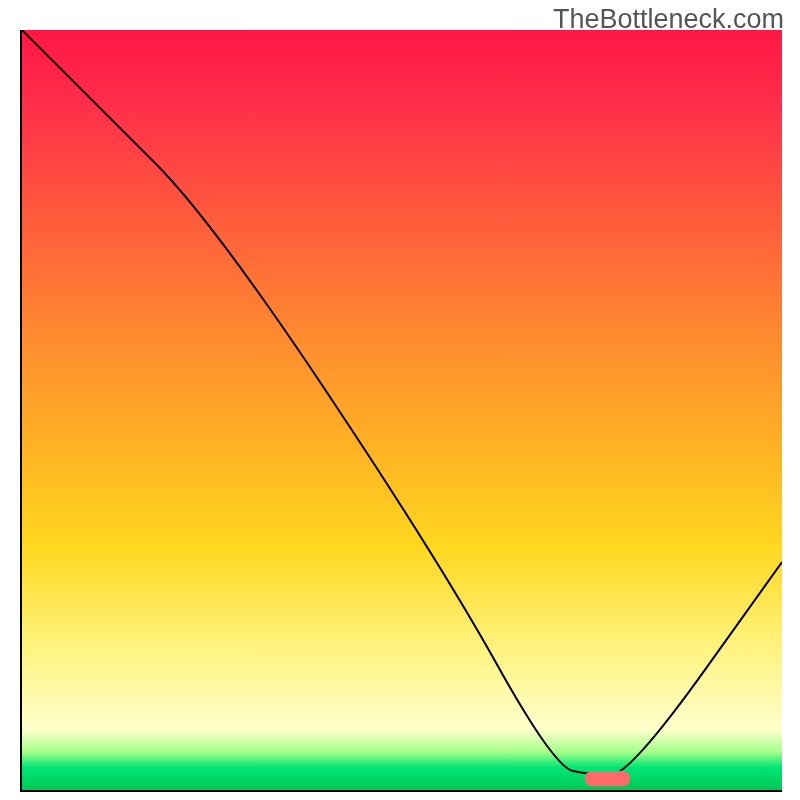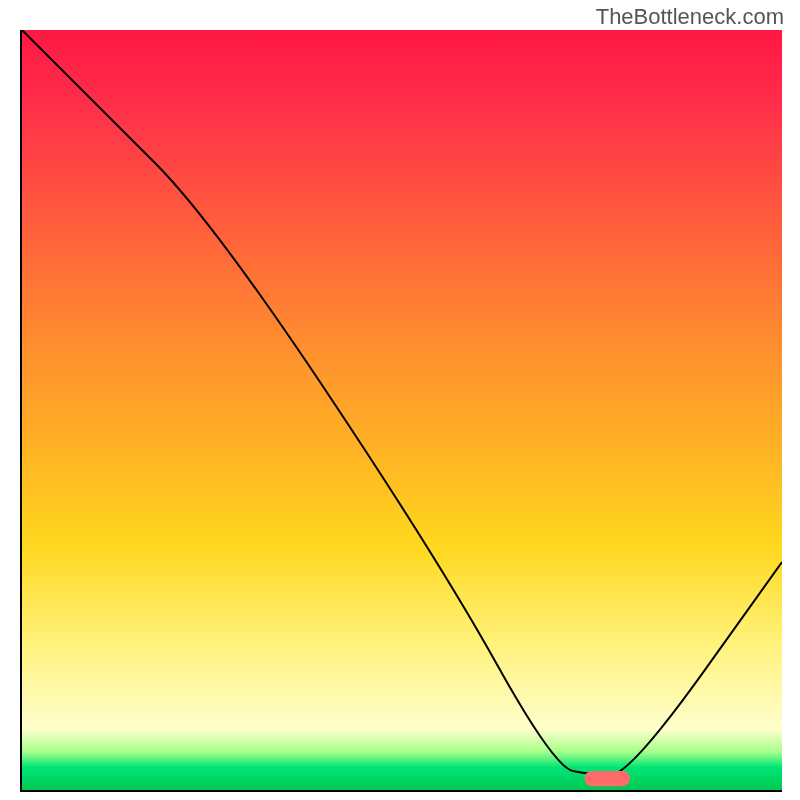--- a/index.html
+++ b/index.html
@@ -14,21 +14,21 @@
   .wrap {
     position: relative;
     width: 800px;
     height: 800px;
   }
   .watermark {
     position: absolute;
     top: 4px;
     right: 16px;
     color: #555;
-    font-size: 22px;
+    font-size: 27px;
     z-index: 5;
   }
   .plot {
     position: absolute;
     left: 20px;
     top: 30px;
     width: 760px;
     height: 760px;
     border-left: 2px solid #000;
     border-bottom: 2px solid #000;

